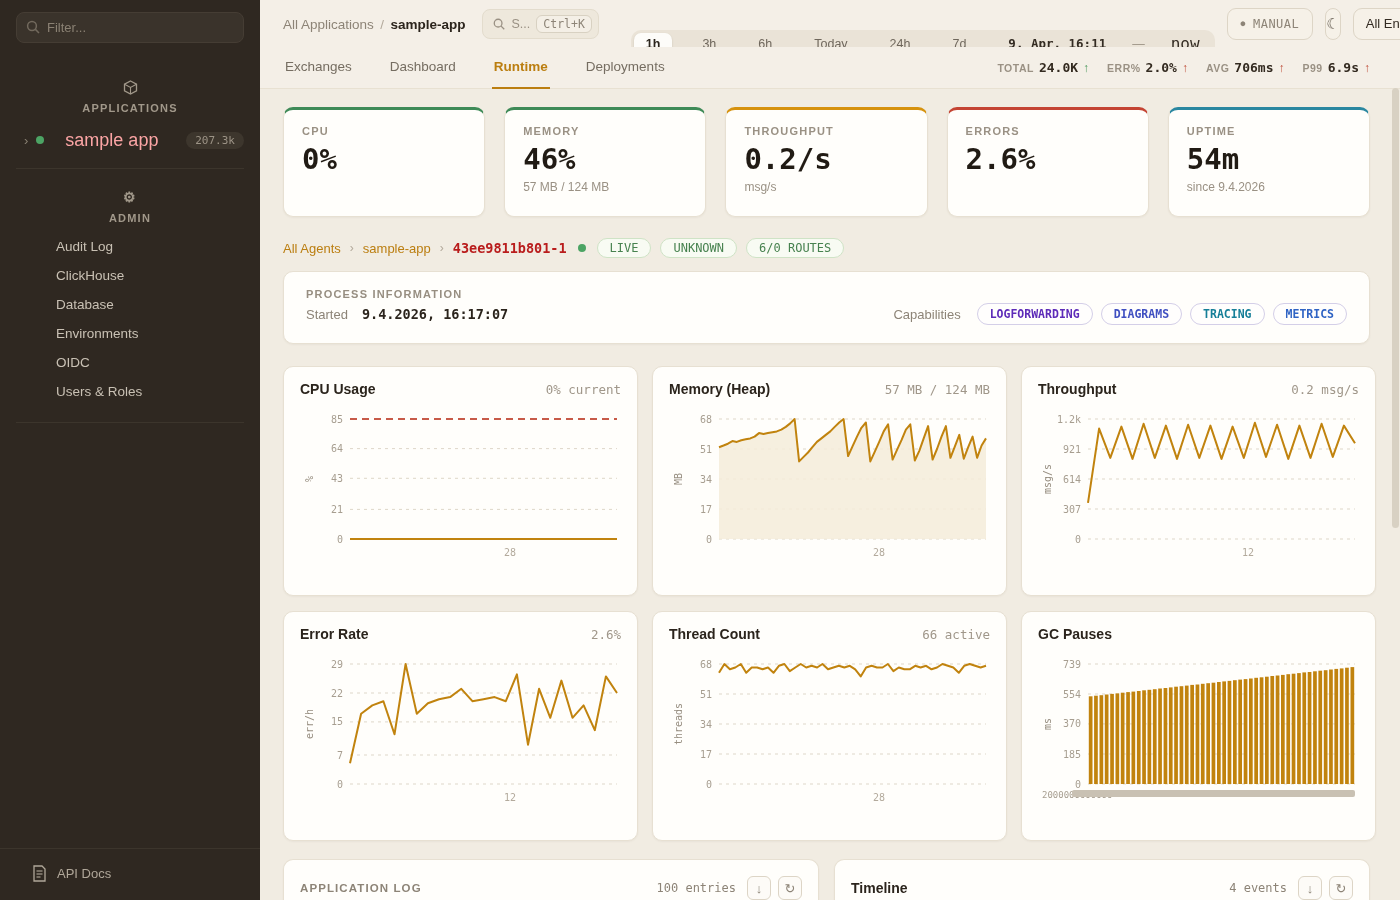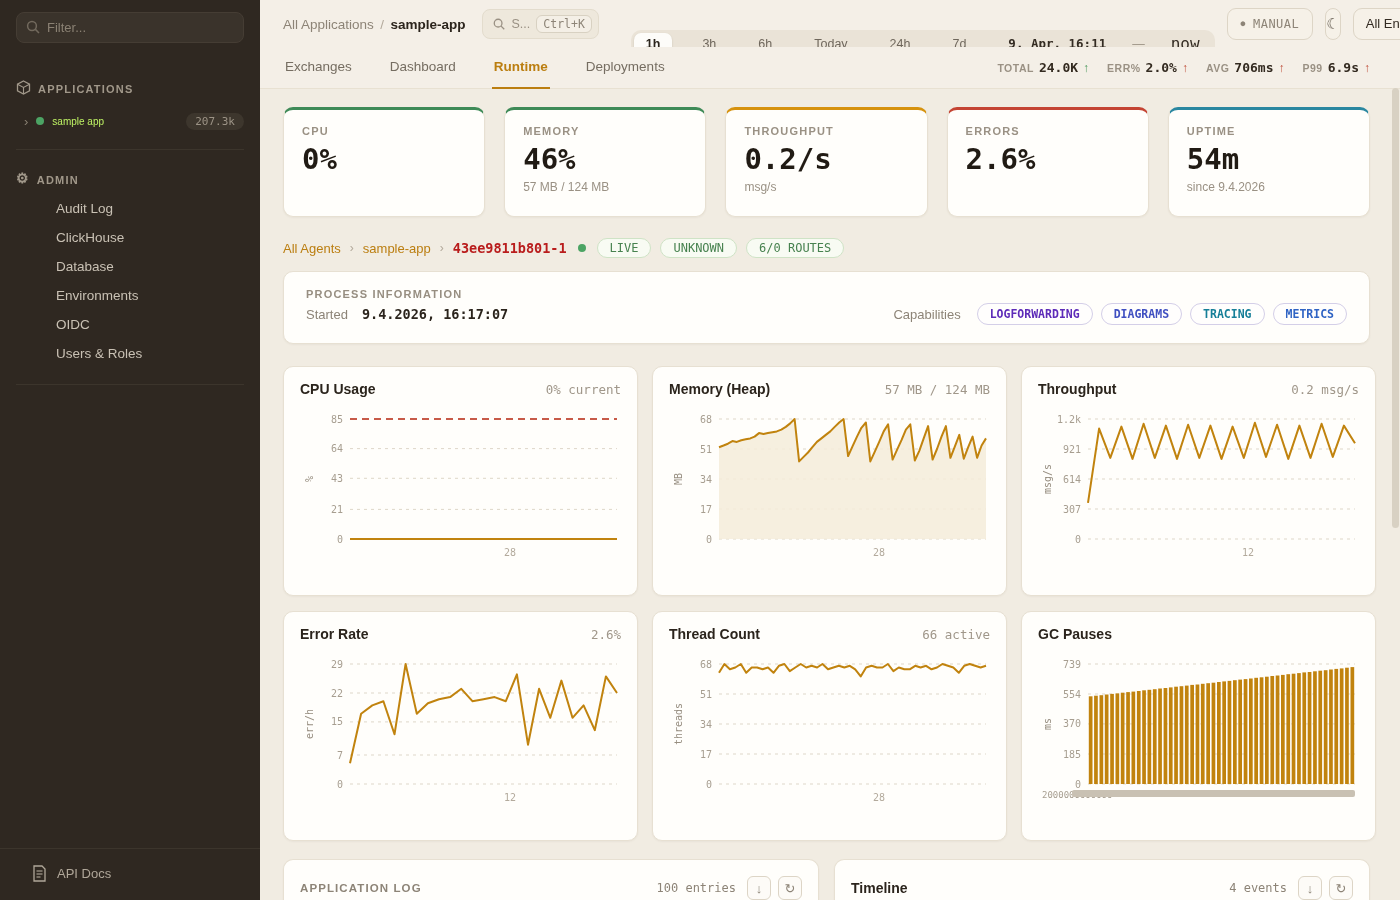--- a/index.html
+++ b/index.html
@@ -13,25 +13,25 @@
   .side-head { display:flex; align-items:center; gap:10px; padding:13px 14px 12px 16px; position:relative; }
   .logo-badge { width:34px; height:34px; border-radius:50%; flex:0 0 34px; }
   .brand { font-family:"DejaVu Sans Mono", monospace; font-weight:bold; font-size:17px; color:#dd920f; letter-spacing:0.2px; }
   .brand-ver { font-family:"DejaVu Sans Mono", monospace; font-size:12.5px; color:#948b7d; margin-left:2px; }
   .collapse { position:absolute; right:12px; top:8px; color:#b3aa9c; font-size:16px; cursor:pointer; }
   .filter-wrap { margin:12px 16px 17px; position:relative; }
   .filter-input { width:100%; height:31px; background:#3a332b; border:1px solid #453d34; border-radius:8px; color:#cfc8bb; font-size:13px; padding:0 10px 0 30px; outline:none; }
   .filter-input::placeholder { color:#8a8173; }
   .filter-icon { position:absolute; left:9px; top:7px; opacity:0.7; }
   .side-section { padding:0 16px; }
-  .section-head { display:flex; align-items:flex-end; gap:7px; margin-top:20px; color:#a1988a; font-size:11px; font-weight:bold; letter-spacing:1.2px; }
+  .section-head { display:flex; align-items:center; gap:7px; margin-top:20px; color:#a1988a; font-size:11px; font-weight:bold; letter-spacing:1.2px;flex-direction:column; }
   .app-row { display:flex; align-items:center; gap:8px; margin:14px 0 0 8px; height:24px; cursor:pointer; }
   .chev { color:#8a8173; font-size:13px; }
   .dot-green { width:8px; height:8px; border-radius:50%; background:#4ca464; }
-  .app-name { color:#bef264; font-size:10px; font-weight:500; flex:1; }
+  .app-name { color:#fca5a5; font-size:18px; font-weight:500; flex:1;margin-left:13px; }
   .count-badge { background:#3d362d; border-radius:999px; padding:2px 9px; font-size:11px; color:#9c9386; font-family:"DejaVu Sans Mono",monospace; }
   .side-div { height:1px; background:#3c352c; margin:16px 0 0; }
   .admin-item { padding:7px 0 7px 40px; font-size:13.5px; color:#c9c1b4; cursor:pointer; border-radius:6px; }
   .side-spacer { flex:1; }
   .side-bottom { border-top:1px solid #3c352c; padding:16px 16px 18px 32px; display:flex; align-items:center; gap:10px; font-size:13px; color:#b0a799; cursor:pointer; }
 
   
   .main { flex:1; display:flex; flex-direction:column; background:#f1ece2; min-width:0; }
   .topbar { height:47px; background:#f4efe7; display:flex; align-items:center; padding:0 6px 0 23px; gap:12px; white-space:nowrap; }
   .crumb-root { color:#8d8477; font-size:13.5px; cursor:pointer; }

